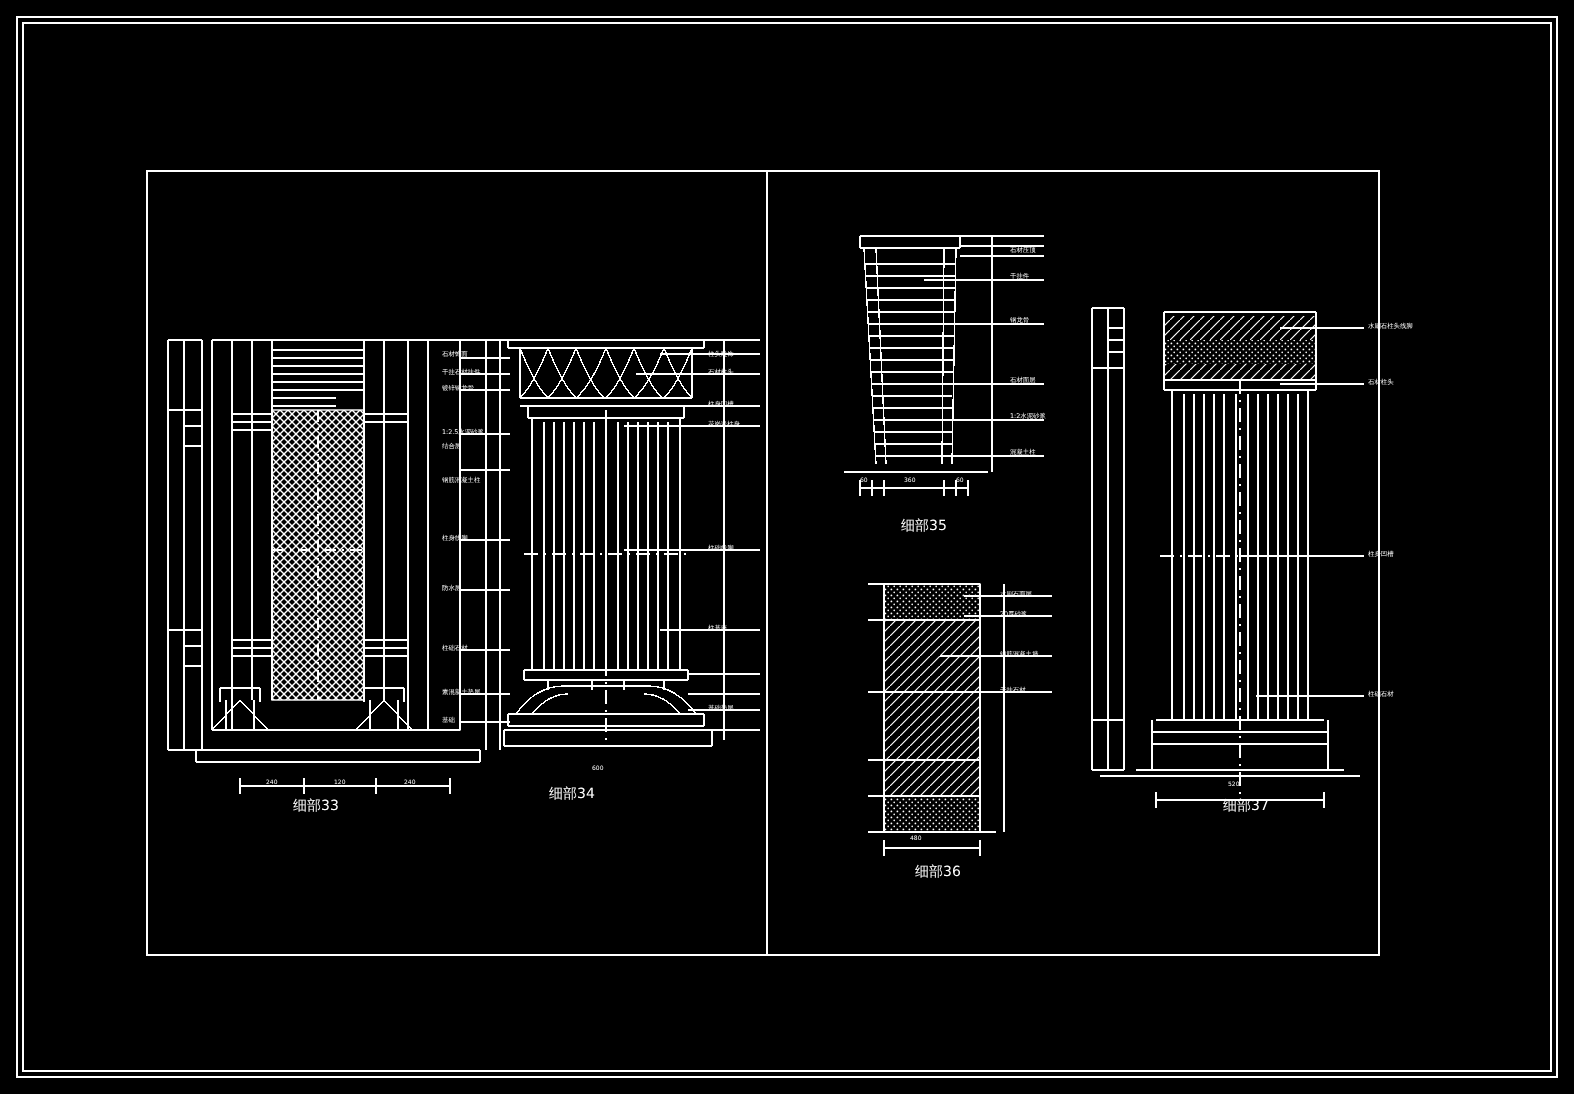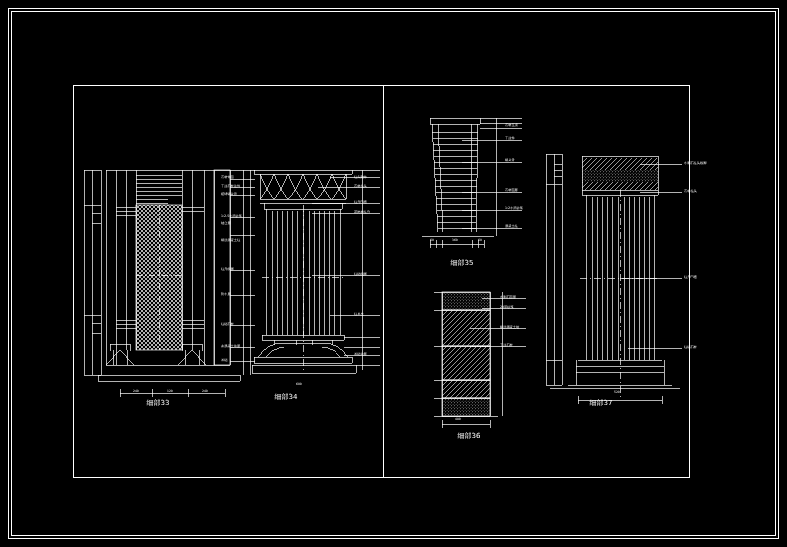--- a/index.html
+++ b/index.html
@@ -431,21 +431,21 @@
         <line x1="80" y1="128" x2="142" y2="128"></line>
         <line x1="88" y1="198" x2="142" y2="198"></line>
       </g>
 
       <rect x="42" y="8" width="76" height="12" fill="url(#diag)"></rect>
       <rect x="42" y="20" width="76" height="12" fill="url(#stip)"></rect>
       <rect x="42" y="32" width="76" height="8" fill="url(#diag)"></rect>
     </svg>
   </div>
 
-  <div class="title" style="left:576px;top:398px;width:50px;">细部37</div>
+  <div class="title" style="left:598px;top:398px;width:50px;">细部37</div>
 
   <div class="lbl" style="left:684px;top:162px;">水刷石柱头线脚</div>
   <div class="lbl" style="left:684px;top:190px;">石材柱头</div>
   <div class="lbl" style="left:684px;top:276px;">柱身凹槽</div>
   <div class="lbl" style="left:684px;top:346px;">柱础石材</div>
   <div class="dim" style="left:614px;top:390px;">520</div>
 
 </div>
 
 </body></html>

